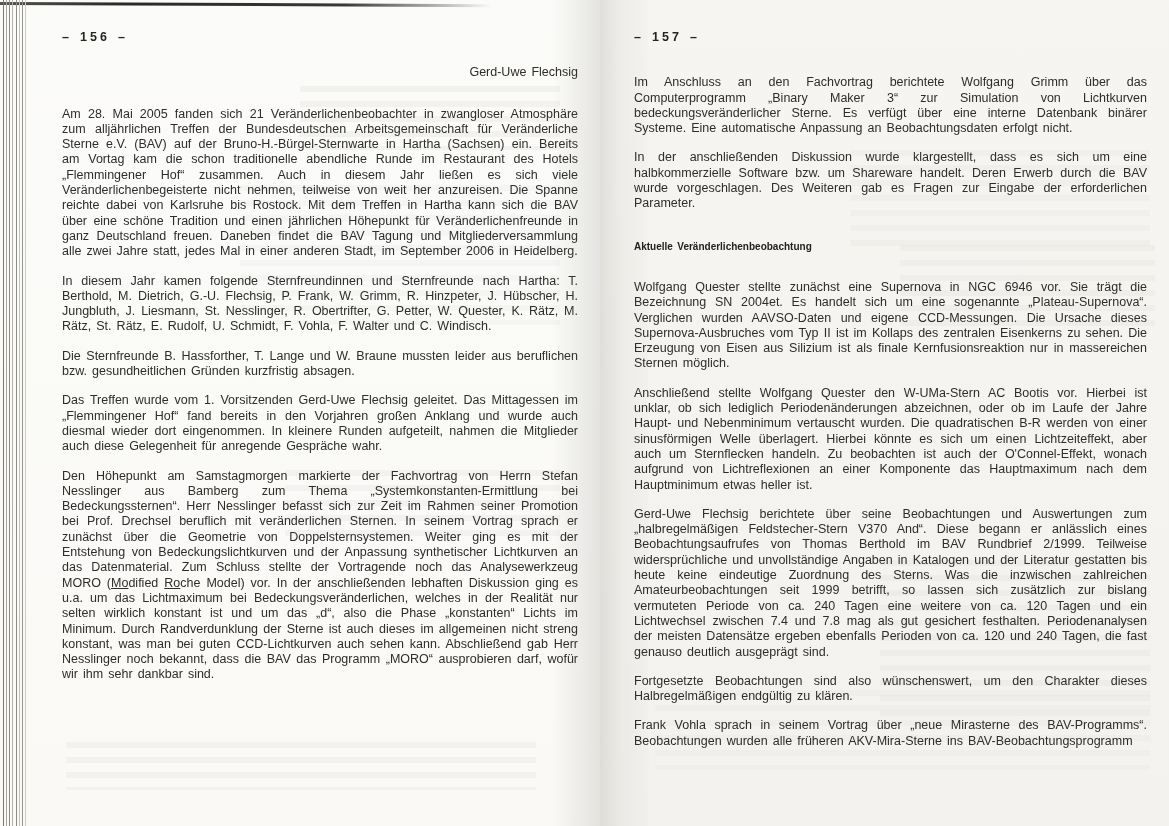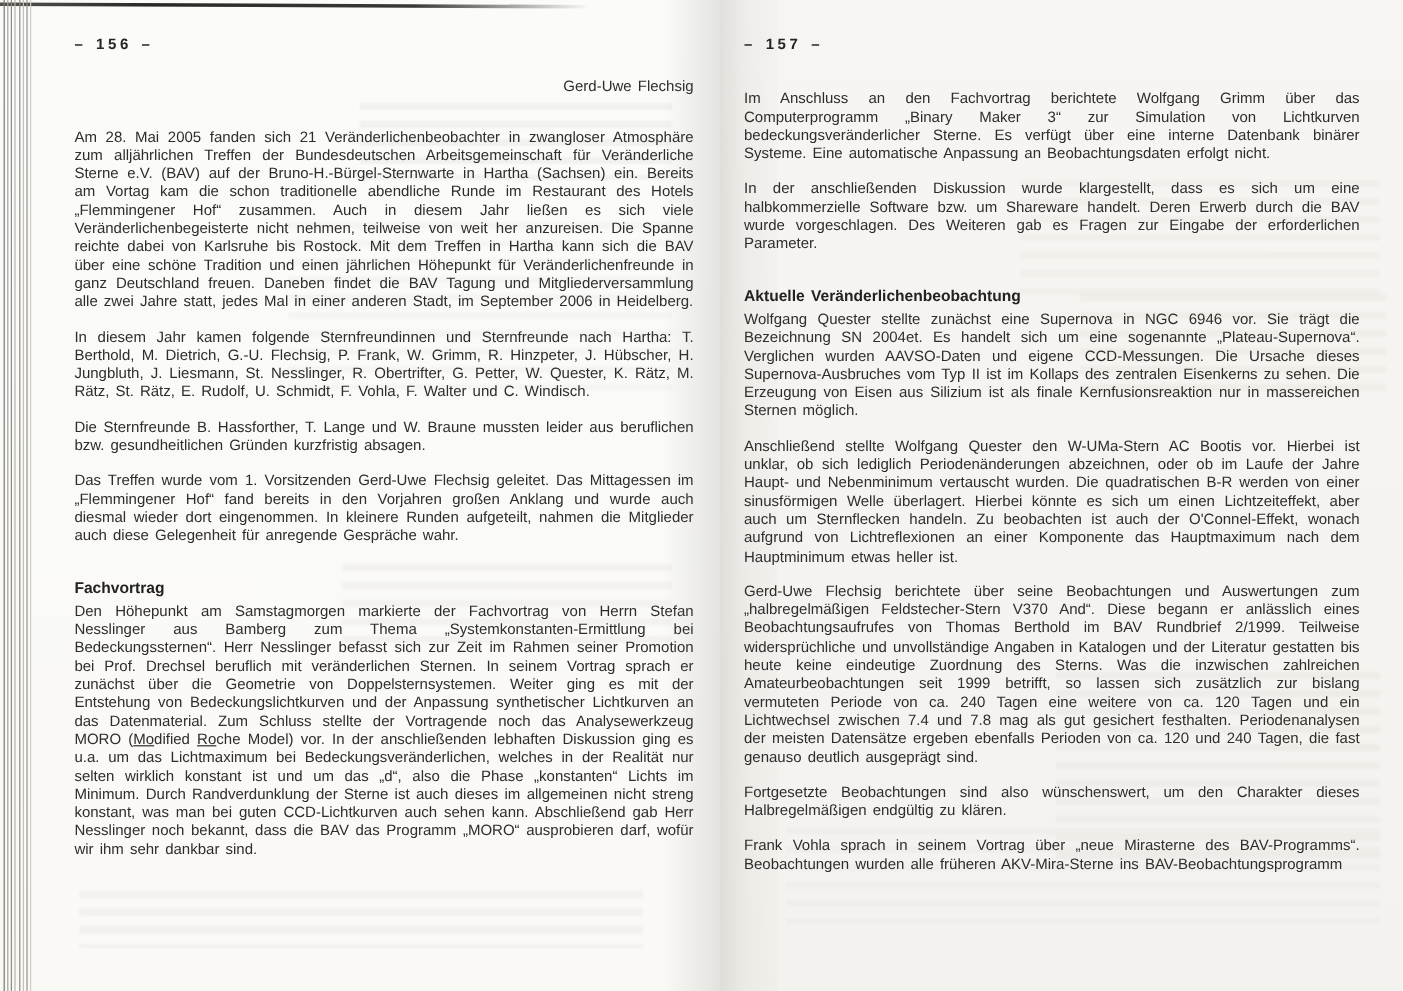--- a/index.html
+++ b/index.html
@@ -28,48 +28,47 @@
   }
   
   .ghost {
     position: absolute; filter: blur(0.7px);
     background: repeating-linear-gradient(180deg,
       rgba(148,144,134,0.16) 0px, rgba(148,144,134,0.16) 6px,
       rgba(0,0,0,0) 6px, rgba(0,0,0,0) 15px);
   }
   .pcol { position: absolute; font-size: 12.5px; line-height: 15.3px; word-spacing: 1.6px; }
   .pcol-l { left: 62px; top: 30px; width: 516px; }
-  .pcol-r { left: 620px; top: 30px; width: 513px; }
+  .pcol-r { left: 634px; top: 30px; width: 513px; }
   .pagenum { font-weight: bold; letter-spacing: 3px; color: #262522; }
   .title  { text-align: center; font-weight: bold; margin-top: 22px; color: #232220; }
   .author { text-align: right; margin-top: 20px; }
   p { margin: 14px 0 0; text-align: justify; }
   p.first-l { margin-top: 26px; }
   p.first-r { margin-top: 30px; }
-  h2 { font-size: 13px; font-weight: bold; margin: 27px 0 0; color: #232220; }
-  h2 + p { margin-top: 5px; }
+  h2 { font-size: 10px; font-weight: bold; margin: 27px 0 0; color: #232220; }
+  h2 + p { margin-top: 26px; }
   .u { text-decoration: underline; }
 </style>
 </head>
 <body>
 
 <div class="page page-l">
   <div class="ghost" style="left:300px; top:86px; width:260px; height:64px; opacity:0.55;"></div>
   <div class="ghost" style="left:240px; top:185px; width:320px; height:140px; opacity:0.32;"></div>
   <div class="ghost" style="left:285px; top:470px; width:275px; height:66px; opacity:0.45;"></div>
   <div class="ghost" style="left:66px; top:742px; width:470px; height:48px; opacity:0.45;"></div>
 
   <div class="pcol pcol-l">
     <div class="pagenum">– 156 –</div>
     <div class="author">Gerd-Uwe Flechsig</div>
     <p class="first-l">Am 28. Mai 2005 fanden sich 21 Veränderlichenbeobachter in zwangloser Atmosphäre zum alljährlichen Treffen der Bundesdeutschen Arbeitsgemeinschaft für Veränderliche Sterne e.V. (BAV) auf der Bruno-H.-Bürgel-Sternwarte in Hartha (Sachsen) ein. Bereits am Vortag kam die schon traditionelle abendliche Runde im Restaurant des Hotels „Flemmingener Hof“ zusammen. Auch in diesem Jahr ließen es sich viele Veränderlichenbegeisterte nicht nehmen, teilweise von weit her anzureisen. Die Spanne reichte dabei von Karlsruhe bis Rostock. Mit dem Treffen in Hartha kann sich die BAV über eine schöne Tradition und einen jährlichen Höhepunkt für Veränderlichenfreunde in ganz Deutschland freuen. Daneben findet die BAV Tagung und Mitgliederversammlung alle zwei Jahre statt, jedes Mal in einer anderen Stadt, im September 2006 in Heidelberg.</p>
     <p>In diesem Jahr kamen folgende Sternfreundinnen und Sternfreunde nach Hartha: T. Berthold, M. Dietrich, G.-U. Flechsig, P. Frank, W. Grimm, R. Hinzpeter, J. Hübscher, H. Jungbluth, J. Liesmann, St. Nesslinger, R. Obertrifter, G. Petter, W. Quester, K. Rätz, M. Rätz, St. Rätz, E. Rudolf, U. Schmidt, F. Vohla, F. Walter und C. Windisch.</p>
     <p>Die Sternfreunde B. Hassforther, T. Lange und W. Braune mussten leider aus beruflichen bzw. gesundheitlichen Gründen kurzfristig absagen.</p>
     <p>Das Treffen wurde vom 1. Vorsitzenden Gerd-Uwe Flechsig geleitet. Das Mittagessen im „Flemmingener Hof“ fand bereits in den Vorjahren großen Anklang und wurde auch diesmal wieder dort eingenommen. In kleinere Runden aufgeteilt, nahmen die Mitglieder auch diese Gelegenheit für anregende Gespräche wahr.</p>
-    <h2>Fachvortrag</h2>
     <p><span>Den Höhepunkt am Samstagmorgen markierte der Fachvortrag von Herrn Stefan Nesslinger aus Bamberg zum Thema „Systemkonstanten-Ermittlung bei Bedeckungssternen“. Herr Nesslinger befasst sich zur Zeit im Rahmen seiner Promotion bei Prof. Drechsel beruflich mit veränderlichen Sternen. In seinem Vortrag sprach er zunächst über die Geometrie von Doppelsternsystemen. Weiter ging es mit der Entstehung von Bedeckungslichtkurven und der Anpassung synthetischer Lichtkurven an das Datenmaterial. Zum Schluss stellte der Vortragende noch das Analysewerkzeug MORO (</span><span class="u">Mo</span><span>dified </span><span class="u">Ro</span><span>che Model) vor. In der anschließenden lebhaften Diskussion ging es u.a. um das Lichtmaximum bei Bedeckungsveränderlichen, welches in der Realität nur selten wirklich konstant ist und um das „d“, also die Phase „konstanten“ Lichts im Minimum. Durch Randverdunklung der Sterne ist auch dieses im allgemeinen nicht streng konstant, was man bei guten CCD-Lichtkurven auch sehen kann. Abschließend gab Herr Nesslinger noch bekannt, dass die BAV das Programm „MORO“ ausprobieren darf, wofür wir ihm sehr dankbar sind.</span></p>
   </div>
 </div>
 
 <div class="page page-r">
   <div class="ghost" style="left:250px; top:150px; width:300px; height:100px; opacity:0.32;"></div>
   <div class="ghost" style="left:300px; top:245px; width:255px; height:85px; opacity:0.38;"></div>
   <div class="ghost" style="left:280px; top:560px; width:270px; height:160px; opacity:0.38;"></div>
   <div class="ghost" style="left:55px; top:690px; width:495px; height:80px; opacity:0.26;"></div>
 </div>

